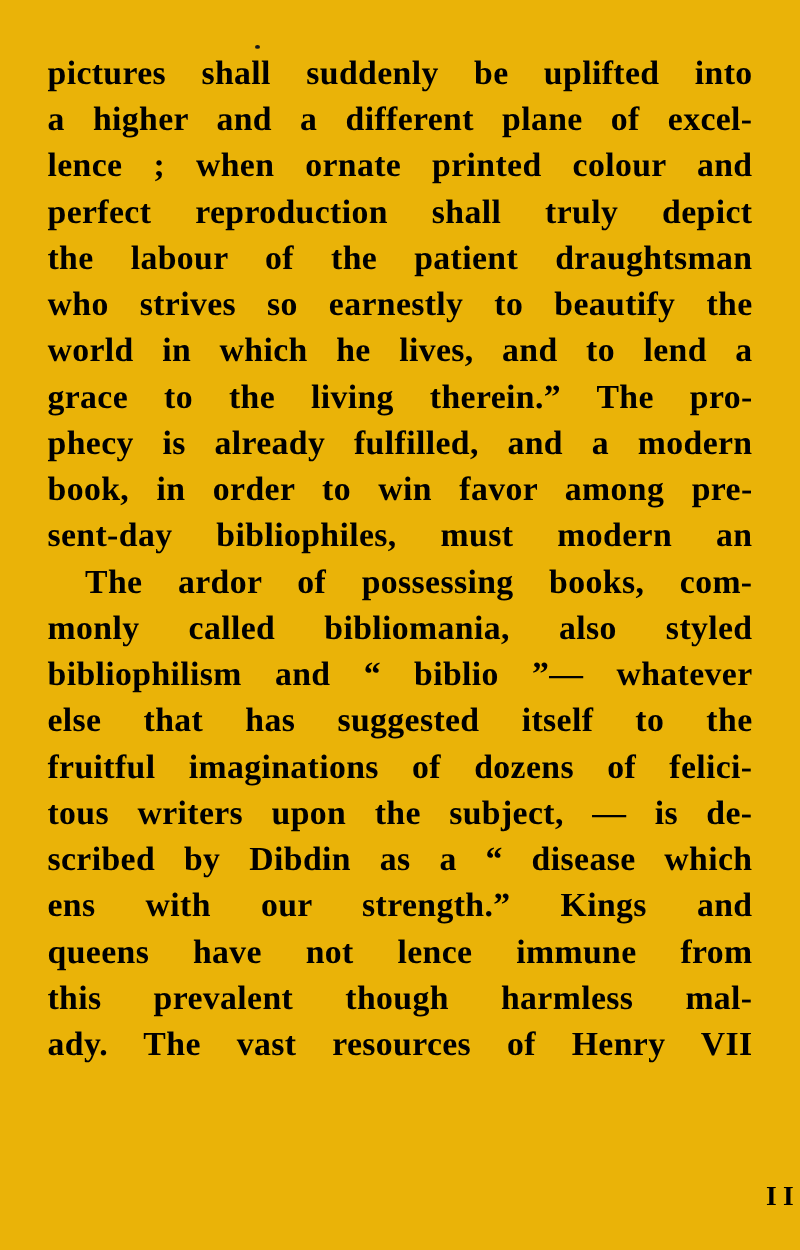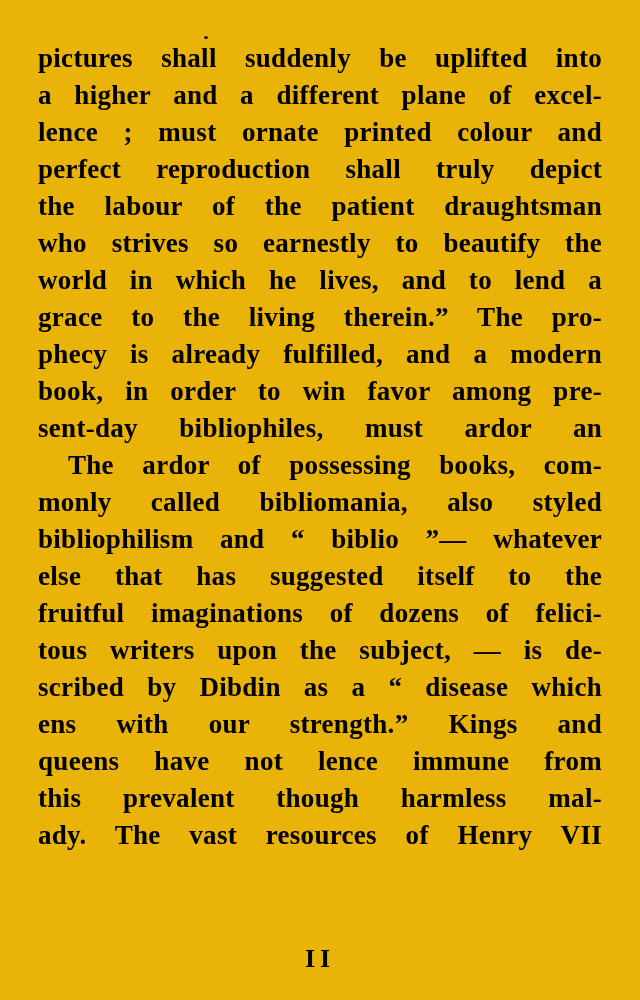--- a/index.html
+++ b/index.html
@@ -43,22 +43,22 @@
     color: #000000;
   }
   .line.indent {
     padding-left: 30px;
   }
   .page-number {
     position: absolute;
     left: 0;
     top: 944px;
     width: 640px;
-    text-align: center;
-    font-size: 26px;
+    text-align: right;
+    font-size: 22px;
     font-weight: 700;
     letter-spacing: 5px;
     color: #000000;
   }
   .ink-speck {
     position: absolute;
     left: 204px;
     top: 36px;
     width: 4px;
     height: 3px;
@@ -67,29 +67,29 @@
   }
 </style>
 </head>
 <body>
 
 <div class="book-page">
   <div class="ink-speck"></div>
   <div class="text-block" id="text-block">
       <div class="line">pictures shall suddenly be uplifted into</div>
       <div class="line">a higher and a different plane of excel-</div>
-      <div class="line">lence ; must ornate printed colour and</div>
+      <div class="line">lence ; when ornate printed colour and</div>
       <div class="line">perfect reproduction shall truly depict</div>
       <div class="line">the labour of the patient draughtsman</div>
       <div class="line">who strives so earnestly to beautify the</div>
       <div class="line">world in which he lives, and to lend a</div>
       <div class="line">grace to the living therein.” The pro-</div>
       <div class="line">phecy is already fulfilled, and a modern</div>
       <div class="line">book, in order to win favor among pre-</div>
-      <div class="line">sent-day bibliophiles, must ardor an</div>
+      <div class="line">sent-day bibliophiles, must modern an</div>
       <div class="line indent">The ardor of possessing books, com-</div>
       <div class="line">monly called bibliomania, also styled</div>
       <div class="line">bibliophilism and “ biblio ”— whatever</div>
       <div class="line">else that has suggested itself to the</div>
       <div class="line">fruitful imaginations of dozens of felici-</div>
       <div class="line">tous writers upon the subject, — is de-</div>
       <div class="line">scribed by Dibdin as a “ disease which</div>
       <div class="line">ens with our strength.” Kings and</div>
       <div class="line">queens have not lence immune from</div>
       <div class="line">this prevalent though harmless mal-</div>

